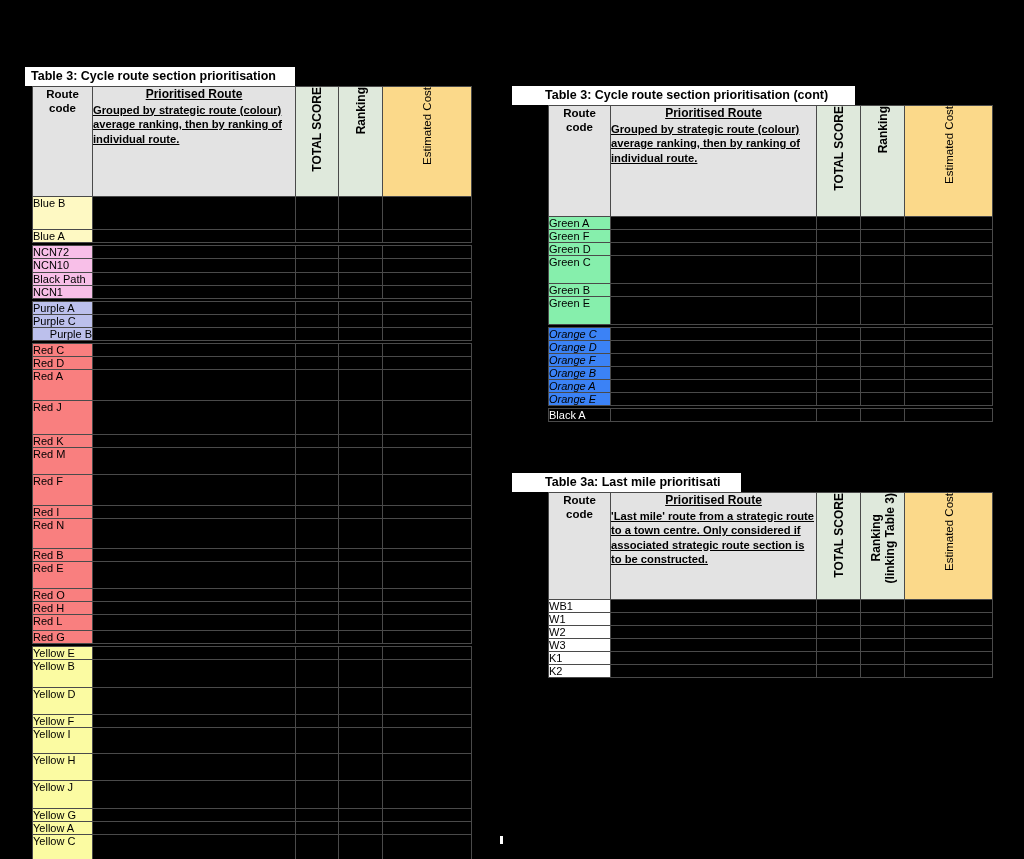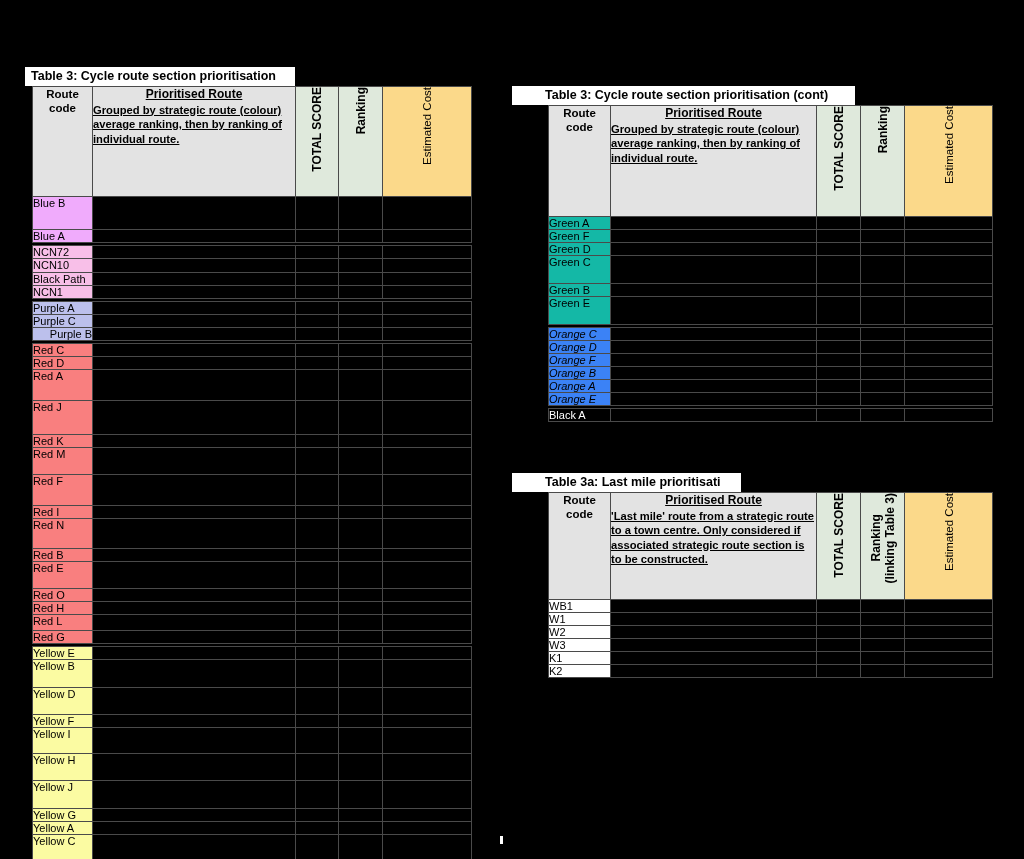--- a/index.html
+++ b/index.html
@@ -89,26 +89,26 @@
   .rc{
     font-size:11px;
     color:#000;
     padding:0 0 0 3px;
     line-height:12px;
     vertical-align:top;
     white-space:nowrap;
   }
   .blank{background:transparent;border-color:transparent;}
 
-  .c-blue{background:#f0abfc;}
+  .c-blue{background:#fef9c3;}
   .c-pink{background:#f8bfe8;}
   .c-purple{background:#bcc0ec;}
   .c-red{background:#f97f7f;}
   .c-yellow{background:#fbfba2;}
-  .c-green{background:#14b8a6;}
+  .c-green{background:#86efac;}
   .c-orange{background:#3b82f6;font-style:italic;}
   .c-white{background:#ffffff;}
   .c-black{background:#000000;color:#ffffff;border-color:#000000;}
 
   .spacer-row td{border:none;background:transparent;height:3px;padding:0;}
 
   
   .artifact{position:absolute;background:#ffffff;}
 </style>
 </head>

